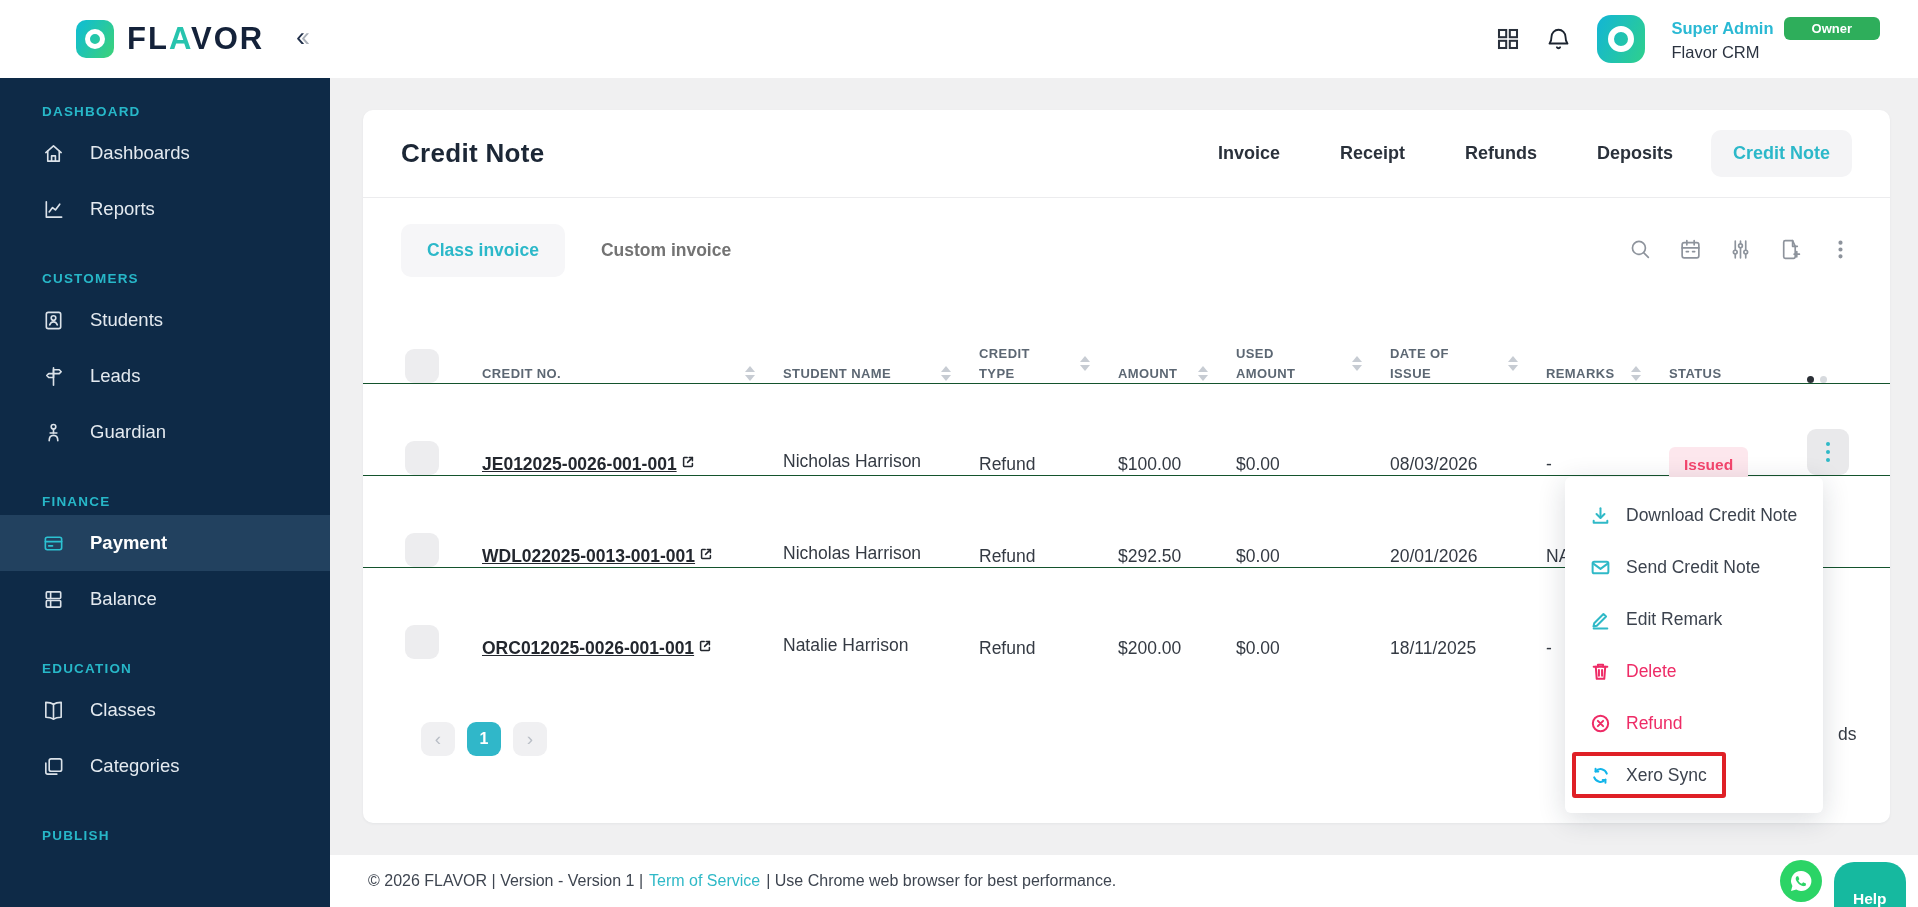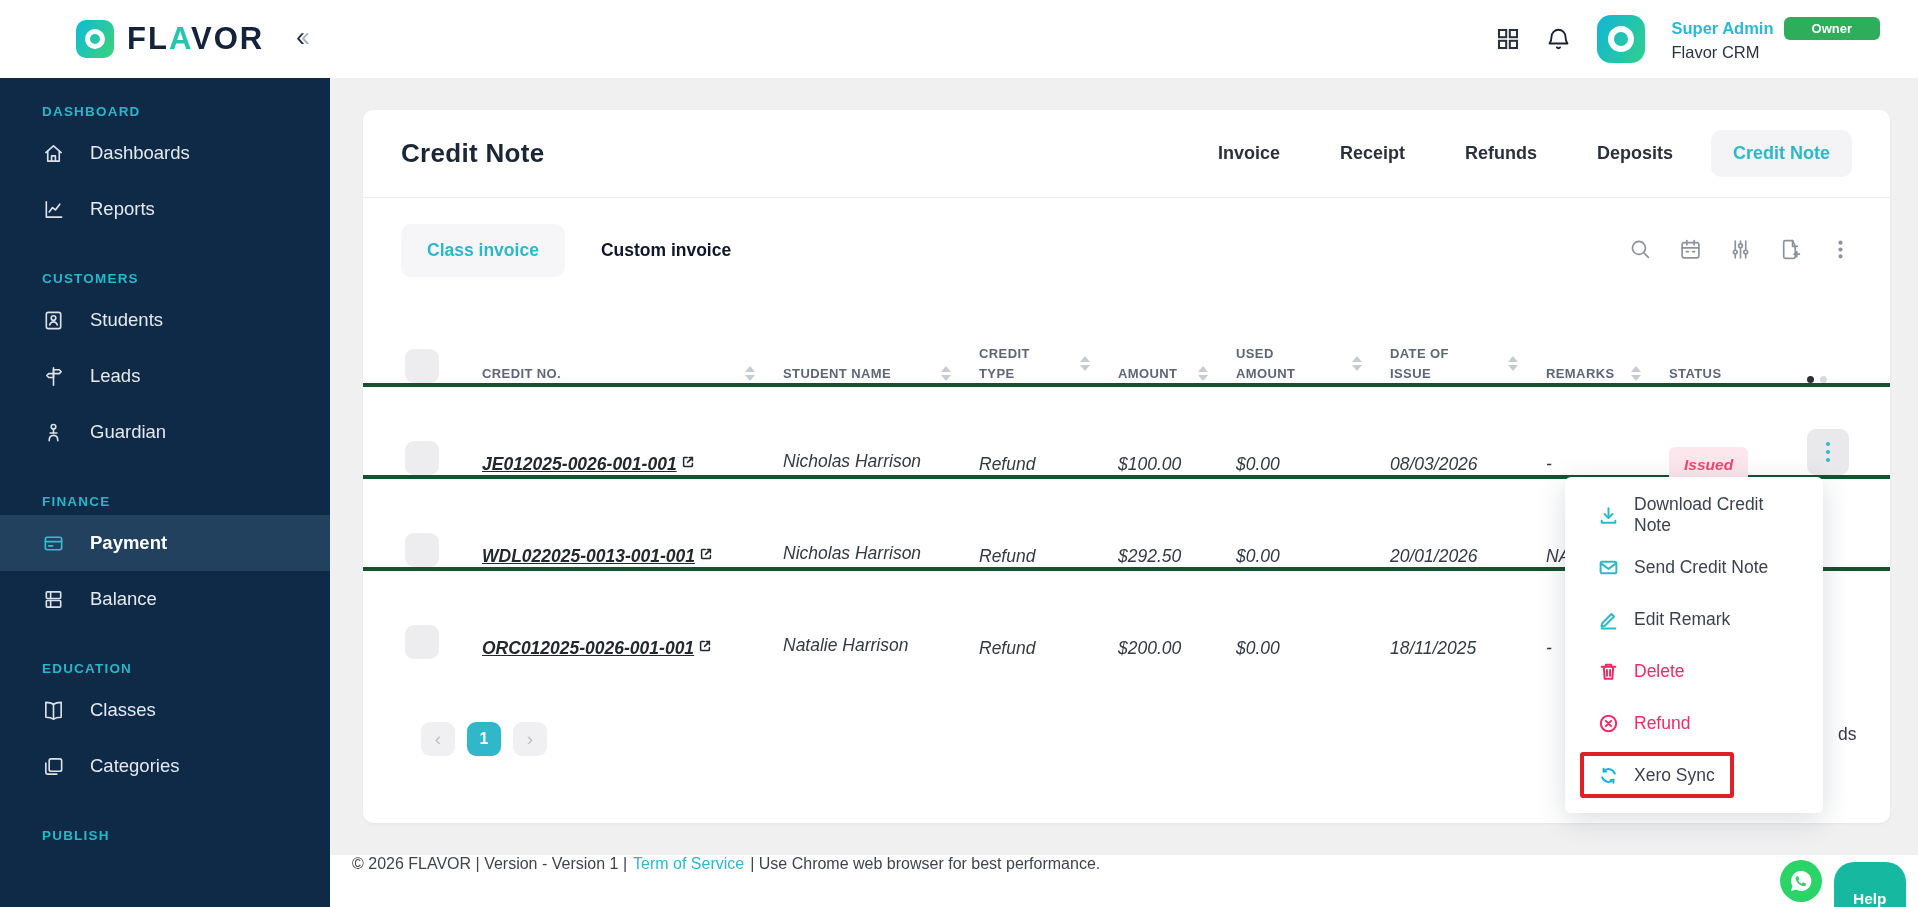--- a/index.html
+++ b/index.html
@@ -39,30 +39,30 @@
   .main { position:absolute; left:330px; top:78px; width:1588px; height:829px; background:#f0f0f1; }
   .card { position:absolute; left:33px; top:32px; width:1527px; height:713px; background:#fff; border-radius:10px; box-shadow:0 1px 3px rgba(20,30,50,.05); }
   .card-head { height:88px; display:flex; align-items:center; justify-content:space-between; padding:0 38px; border-bottom:1px solid #ececee; }
   .page-title { font-size:26px; font-weight:700; color:#1c2736; letter-spacing:.3px; }
   .tabs { display:flex; align-items:center; gap:16px; }
   .tab { padding:13px 22px; font-size:18px; font-weight:600; color:#2a313b; border-radius:10px; cursor:pointer; }
   .tab.active { background:#f4f4f6; color:#2cb8c9; font-weight:700; }
 
   .toolbar { display:flex; align-items:flex-start; justify-content:space-between; padding:26px 38px 0 38px; }
   .subtabs { display:flex; gap:10px; }
-  .subtab { padding:16px 26px; font-size:17.5px; font-weight:600; border-radius:10px; color:#0f172a; cursor:pointer; }
+  .subtab { padding:16px 26px; font-size:17.5px; font-weight:600; border-radius:10px; color:#737373; cursor:pointer; }
   .subtab.active { background:#f6f6f8; color:#2cb8c9; font-weight:700; }
   .tool-icons { display:flex; align-items:center; gap:27px; margin-top:14px; }
   .tool-icons svg { width:23px; height:23px; stroke:#8d939c; stroke-width:1.6; fill:none; stroke-linecap:round; stroke-linejoin:round; cursor:pointer; }
 
   
   .table { margin-top:36px; }
   .thead, .trow { display:flex; align-items:flex-end; padding-left:42px; }
   .thead { height:70px; }
-  .trow { height:92px; border-top:4px solid #14532d; font-size:17.5px; color:#343a43;font-style:italic; }
+  .trow { height:92px; border-top:1px solid #14532d; font-size:17.5px; color:#343a43; }
   .hcell { display:flex; align-items:center; justify-content:space-between; padding-right:28px; }
   .hcell.nosort { justify-content:flex-start; padding-right:0; }
   .hlabel { font-size:13px; font-weight:700; color:#5c6773; letter-spacing:.4px; line-height:1.5; text-transform:uppercase; }
   .sort { display:flex; flex-direction:column; align-items:center; gap:3px; cursor:pointer; flex:none; }
   .sort i { display:block; width:0; height:0; border-left:5px solid transparent; border-right:5px solid transparent; }
   .sort .up { border-bottom:6px solid #c7ccd3; }
   .sort .dn { border-top:6px solid #c7ccd3; }
   .c-check{width:77px;flex:none}.c-credit{width:301px;flex:none}.c-student{width:196px;flex:none}
   .c-type{width:139px;flex:none}.c-amount{width:118px;flex:none}.c-used{width:154px;flex:none}
   .c-date{width:156px;flex:none}.c-remarks{width:123px;flex:none}.c-status{width:138px;flex:none}.c-actions{width:83px;flex:none}
@@ -77,32 +77,32 @@
   .scroll-dots { display:flex; gap:6px; align-items:center; }
   .scroll-dots .d1 { width:7px; height:7px; border-radius:50%; background:#2b2f36; }
   .scroll-dots .d2 { width:7px; height:7px; border-radius:50%; background:#d7dade; }
 
   
   .pagination { position:absolute; left:58px; top:612px; display:flex; gap:12px; }
   .pg-btn { width:34px; height:34px; border-radius:9px; background:#f0f0f2; color:#b9bec6; font-size:19px; display:flex; align-items:center; justify-content:center; cursor:pointer; }
   .pg-btn.active { background:#30b7c9; color:#fff; font-size:16px; font-weight:600; }
 
   
-  .menu { position:absolute; left:1235px; top:399px; width:258px; background:#fff; border-radius:6px; padding:12px 8px; box-shadow:0 6px 28px rgba(25,35,55,.16); z-index:20; }
+  .menu { position:absolute; left:1235px; top:399px; width:258px; background:#fff; border-radius:6px; padding:12px 0; box-shadow:0 6px 28px rgba(25,35,55,.16); z-index:20; }
   .menu-item { position:relative; height:52px; display:flex; align-items:center; gap:15px; padding:0 25px; font-size:17.5px; color:#3c434e; cursor:pointer; }
   .menu-item svg { width:21px; height:21px; stroke:#2fb9c7; stroke-width:1.9; fill:none; stroke-linecap:round; stroke-linejoin:round; flex:none; }
   .menu-item.pink { color:#ee2b66;align-items:center; }
   .menu-item.pink svg { stroke:#ee2b66; }
   .menu-item.xero svg { stroke:#13b5ea; }
   .red-box { position:absolute; left:7px; top:3px; width:154px; height:46px; border:4px solid #df2026; border-radius:3px; pointer-events:none; }
 
   .fragment-ds { position:absolute; left:1508px; top:646px; font-size:17.5px; color:#343a43; }
 
   
-  .footer { position:absolute; left:330px; bottom:0; width:1588px; height:52px; background:#fff; display:flex; padding-left:22px; font-size:16px; color:#3e4550; z-index:4; }
+  .footer { position:absolute; left:330px; bottom:0; width:1588px; height:52px; background:#fff; display:flex; align-items:center; padding-left:38px; font-size:16px; color:#3e4550; z-index:4; }
   .footer .link { color:#2fb9c7; margin:0 6px; cursor:pointer; }
   .footer .pre { margin-right:0; }
   .whatsapp { position:absolute; left:1780px; top:860px; width:42px; height:42px; border-radius:50%; background:#2bd466; display:flex; align-items:center; justify-content:center; z-index:30; cursor:pointer; }
   .whatsapp svg { width:24px; height:24px; fill:#fff; }
   .help-btn { position:absolute; left:1834px; top:862px; padding:28px 19px; border-radius:20px; background:#16b99f; color:#fff; font-size:15.5px; font-weight:600; z-index:30; cursor:pointer; }
 </style>
 </head>
 <body>
 
 <div class="topbar">

